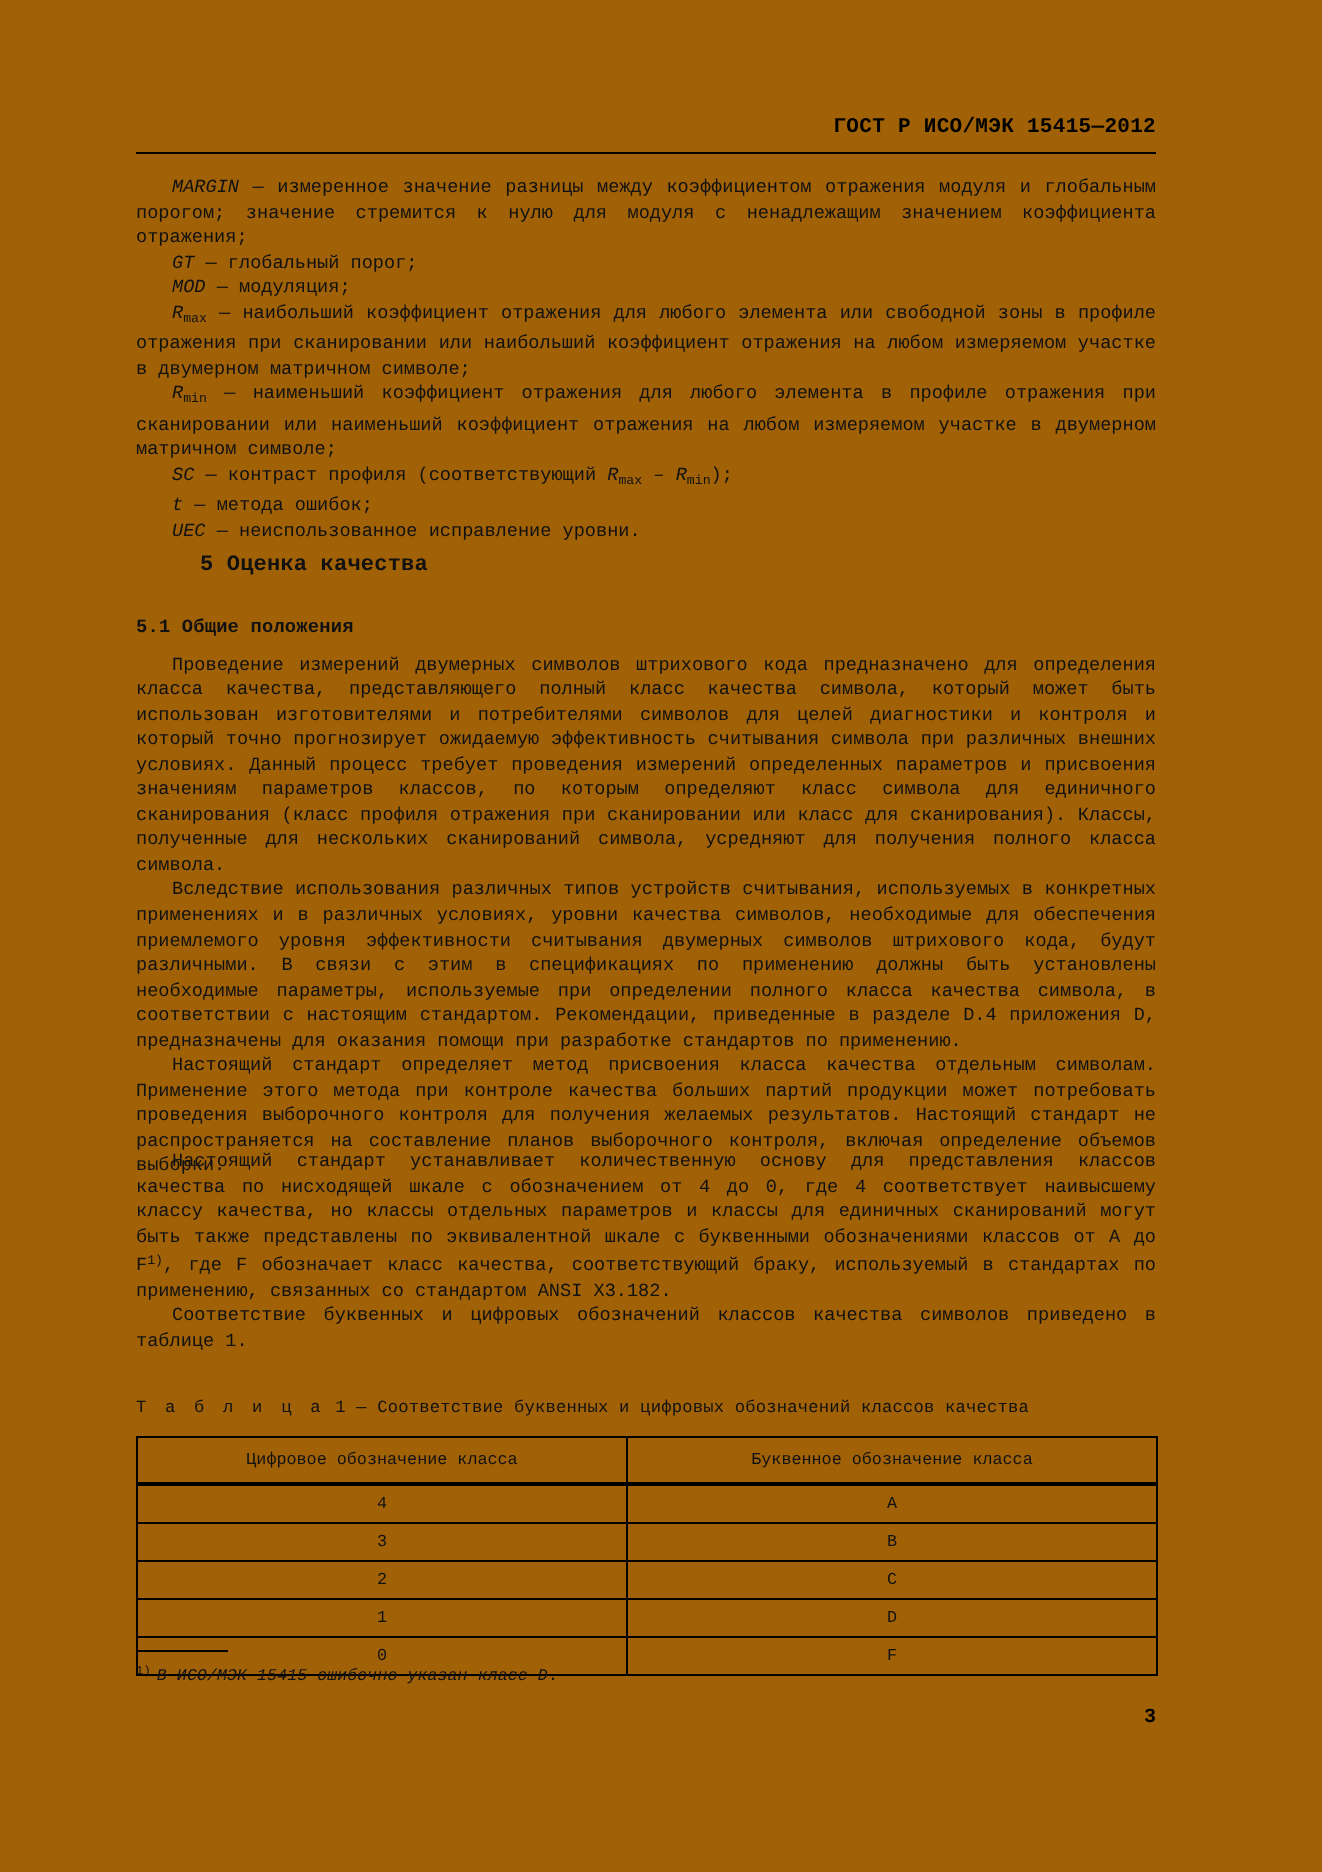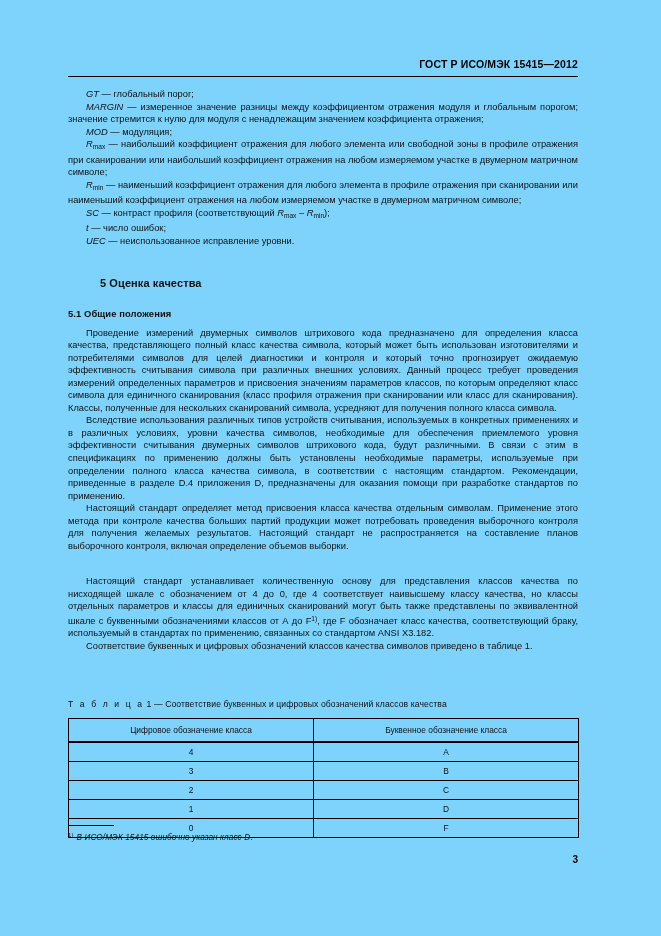--- a/index.html
+++ b/index.html
@@ -8,22 +8,23 @@
     background: #ffffff;
   }
   body {
     font-family: "Liberation Sans", sans-serif;
     color: #1a1a1a;
   }
   .page {
     position: relative;
     width: 661px;
     height: 936px;
-    background: #7dd3fc;
+    background: #a16207;
     overflow: hidden;
+    font-family: Liberation Mono, monospace;
   }
 
   
   .header {
     position: absolute;
     left: 68px;
     top: 58px;
     width: 510px;
     text-align: right;
     font-size: 10.5px;
@@ -159,33 +160,33 @@
 </head>
 <body>
 
 <div class="page">
 
   <div class="header">ГОСТ Р ИСО/МЭК 15415—2012</div>
   <div class="header-rule"></div>
 
   <div class="body-block" style="top:88px;">
 
+    <p class="para defline"><i>MARGIN</i><span> — измеренное значение разницы между коэффициентом отражения модуля и глобальным порогом; значение стремится к нулю для модуля с ненадлежащим значением коэффициента отражения;</span></p>
+
     <p class="para defline"><i>GT</i><span> — глобальный порог;</span></p>
 
-    <p class="para defline"><i>MARGIN</i><span> — измеренное значение разницы между коэффициентом отражения модуля и глобальным порогом; значение стремится к нулю для модуля с ненадлежащим значением коэффициента отражения;</span></p>
-
     <p class="para defline"><i>MOD</i><span> — модуляция;</span></p>
 
     <p class="para defline"><i>R</i><span class="sub ital">max</span><span> — наибольший коэффициент отражения для любого элемента или свободной зоны в профиле отражения при сканировании или наибольший коэффициент отражения на любом измеряемом участке в двумерном матричном символе;</span></p>
 
     <p class="para defline"><i>R</i><span class="sub ital">min</span><span> — наименьший коэффициент отражения для любого элемента в профиле отражения при сканировании или наименьший коэффициент отражения на любом измеряемом участке в двумерном матричном символе;</span></p>
 
     <p class="para defline"><i>SC</i><span> — контраст профиля (соответствующий </span><i>R</i><span class="sub ital">max</span><span> – </span><i>R</i><span class="sub ital">min</span><span>);</span></p>
 
-    <p class="para defline"><i>t</i><span> — число ошибок;</span></p>
+    <p class="para defline"><i>t</i><span> — метода ошибок;</span></p>
 
     <p class="para defline"><i>UEC</i><span> — неиспользованное исправление уровни.</span></p>
   </div>
 
   <div class="body-block" style="top:277px;margin-left:32px;">
     <h2 class="sec">5  Оценка качества</h2>
   </div>
 
   <div class="body-block" style="top:308px;">
     <h3 class="subsec">5.1  Общие положения</h3>

